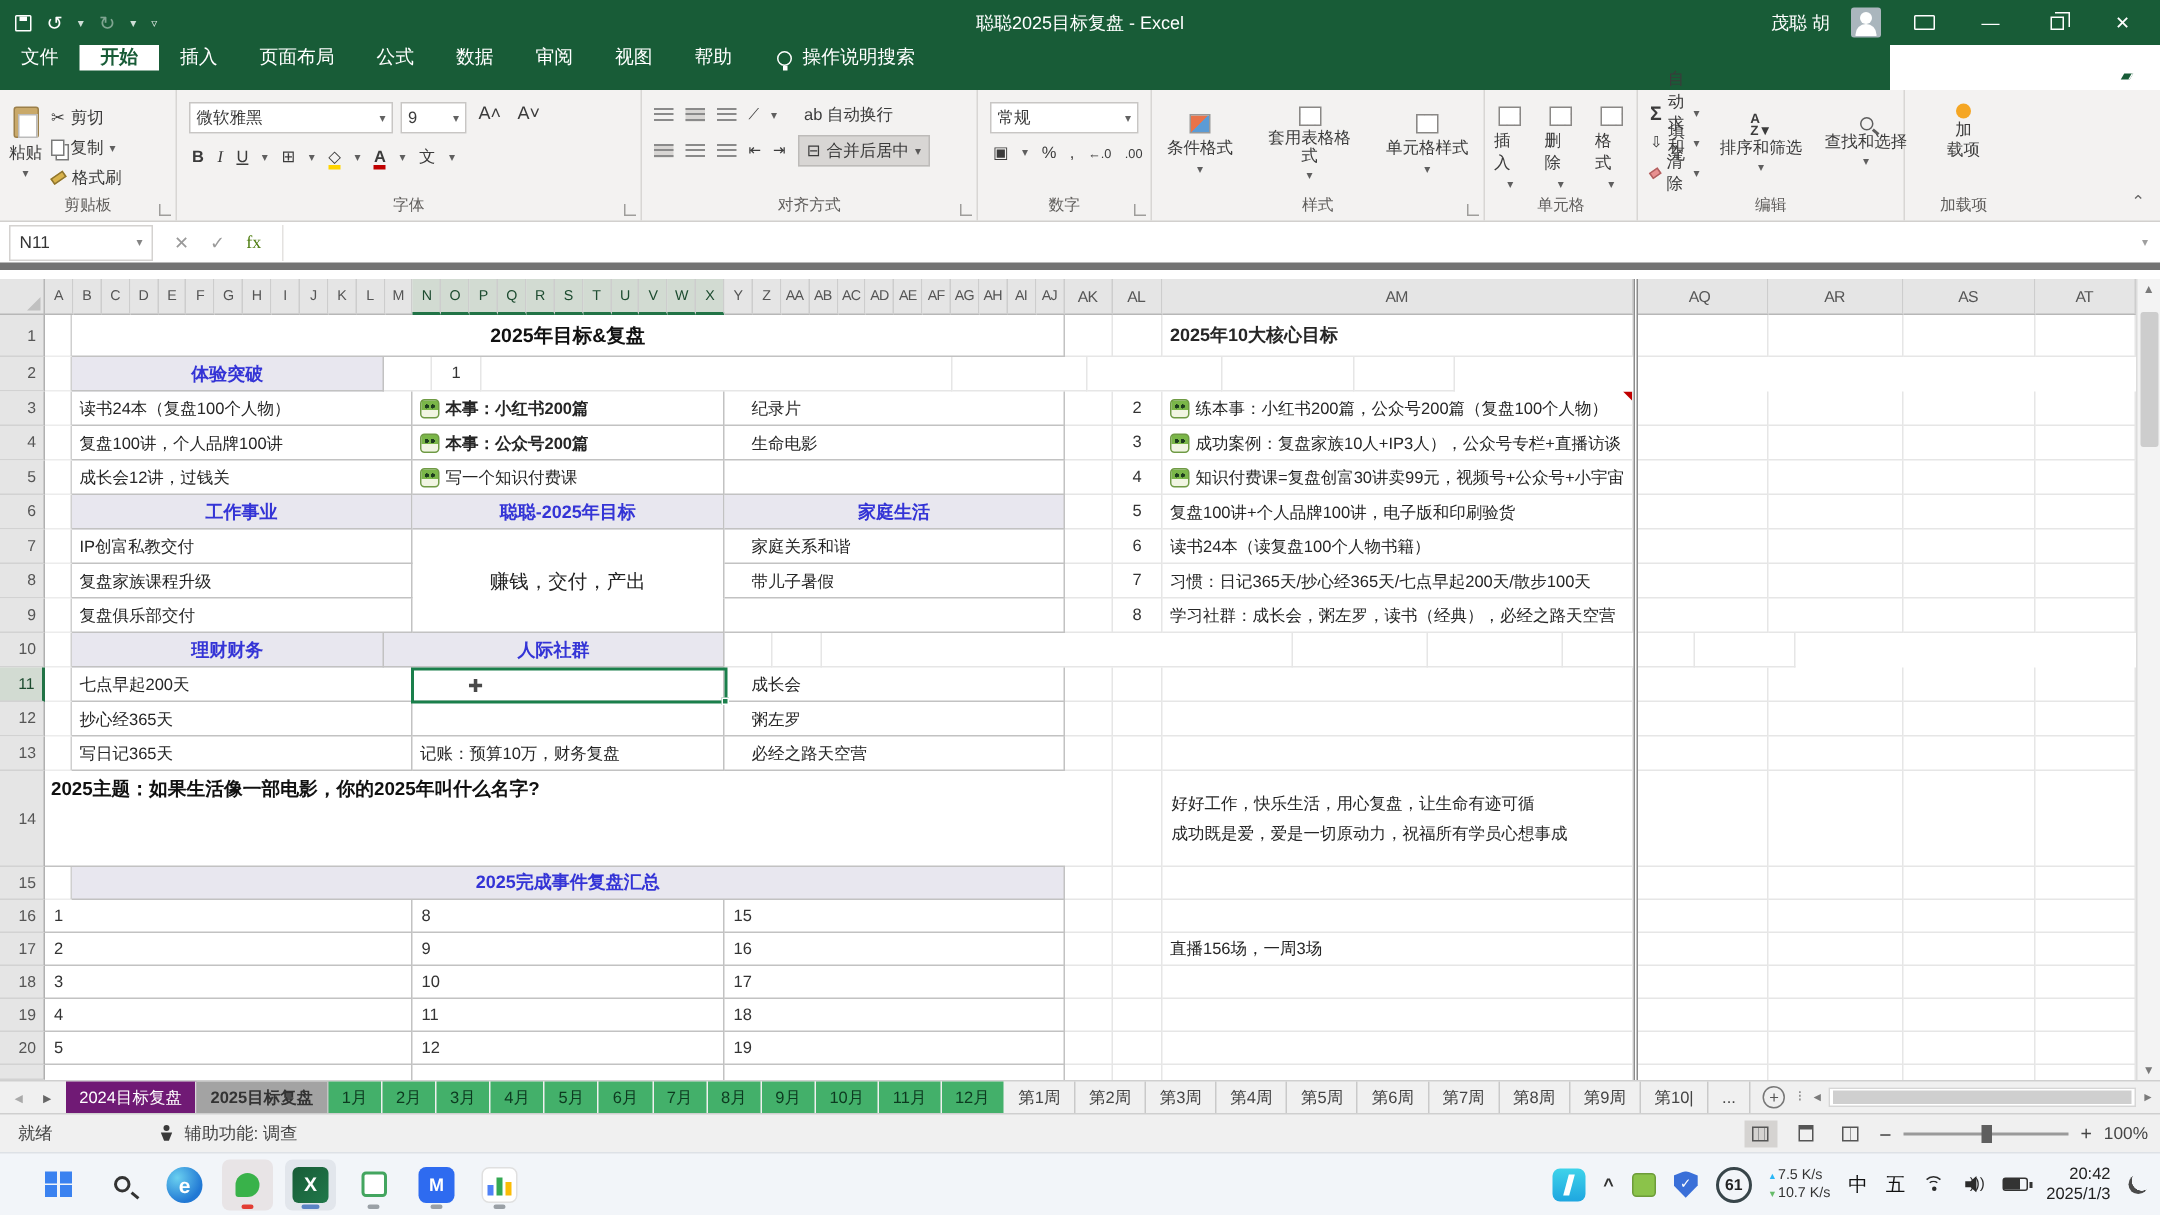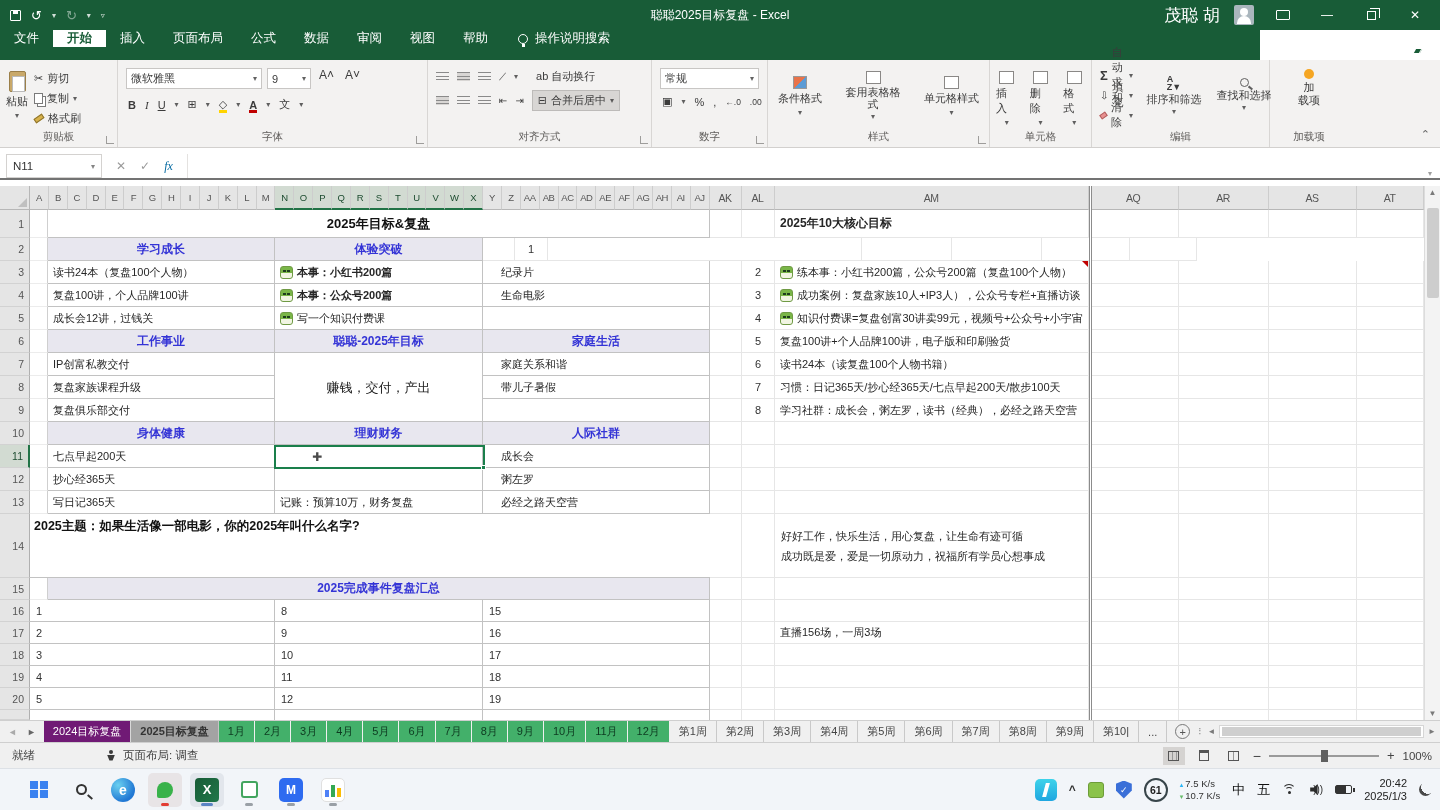--- a/index.html
+++ b/index.html
@@ -7,21 +7,21 @@
 
 #titlebar{position:absolute;left:0;top:0;width:1440px;height:30px;background:#185c37;color:#fff;display:flex;align-items:center}
 .qat{display:flex;align-items:center;gap:10px;padding-left:10px}
 .flop{width:11px;height:11px;border:1.4px solid #fff;border-radius:1px;position:relative}
 .flop:before{content:"";position:absolute;left:2px;top:0;width:5px;height:3px;background:#fff}
 .uglyph{font-size:13px;line-height:1}
 .dim{opacity:.45}
 .caret{font-size:8px;opacity:.8}
 #titlebar .title{position:absolute;left:0;right:0;text-align:center;font-size:12px;pointer-events:none}
 .tb-right{position:absolute;right:0;top:0;height:30px;display:flex;align-items:center;gap:14px;padding-right:10px}
-.uname{font-size:17px}
+.uname{font-size:12px}
 .avatar{width:20px;height:20px;background:#aab6bd;border-radius:2px;position:relative}
 .avatar:before{content:"";position:absolute;left:6px;top:3px;width:8px;height:8px;border-radius:50%;background:#fff}
 .avatar:after{content:"";position:absolute;left:3px;top:11px;width:14px;height:8px;border-radius:7px 7px 0 0;background:#fff}
 .winbtn{width:30px;height:30px;display:flex;align-items:center;justify-content:center;font-size:12px}
 .rest{width:9px;height:9px;border:1.2px solid #fff;position:relative}
 .rest:before{content:"";position:absolute;left:2px;top:-4px;width:9px;height:9px;border:1.2px solid #fff;border-left:none;border-bottom:none}
 .ribopt{width:14px;height:10px;border:1.2px solid #fff;border-radius:1px}
 
 #menubar{position:absolute;left:0;top:30px;width:1260px;height:30px;background:#185c37;display:flex;align-items:flex-start}
 .mtab{color:#fff;font-size:12.5px;display:flex;align-items:center;padding:0 14px}
@@ -51,24 +51,24 @@
 .pressed{background:#d8d6d4;border:1px solid #bdbbb9}
 .gridic{width:15px;height:13px;border:1px solid #8a8886;background:
  linear-gradient(#fff,#fff) , repeating-linear-gradient(90deg,transparent 0 4px,#bbb 4px 5px),repeating-linear-gradient(transparent 0 3.5px,#bbb 3.5px 4.5px);display:inline-block}
 .cf1{background:linear-gradient(135deg,#e8734a 0 50%,#5b9bd5 50% 100%);width:14px;height:13px;border:1px solid #999;display:inline-block}
 .sigma{font-size:13px;font-weight:600}
 .mag{width:9px;height:9px;border:1.6px solid #5f5f5f;border-radius:50%;position:relative;display:inline-block}
 .mag:after{content:"";position:absolute;left:7px;top:8px;width:5px;height:1.8px;background:#5f5f5f;transform:rotate(40deg)}
 .orange-dot{width:10px;height:10px;border-radius:50%;background:#f5a623;display:inline-block}
 .collapse{position:absolute;right:10px;bottom:6px;font-size:11px;color:#666}
 
-#formulabar{position:absolute;left:0;top:148px;width:1440px;height:32px;background:#fff;border-bottom:2px solid #737373;display:flex;align-items:flex-end}
+#formulabar{position:absolute;left:0;top:148px;width:1440px;height:32px;background:#fff;border-bottom:5px solid #737373;display:flex;align-items:center}
 .namebox{width:96px;height:24px;border:1px solid #d4d2d0;margin-left:6px;display:flex;align-items:center;justify-content:space-between;padding:0 6px;font-size:11.5px;color:#333}
 .fbicons{display:flex;align-items:center;gap:14px;padding:0 14px;color:#9a9a9a;font-size:12px;border-right:1px solid #e4e2e0;height:24px}
-.fx{font-style:italic;font-family:"Liberation Serif","DejaVu Serif",serif;color:#0369a1}
+.fx{font-family:"Liberation Serif","DejaVu Serif",serif;color:#4d7c0f}
 .finput{flex:1;height:24px}
 
 #sheet{position:absolute;left:0;top:186px;width:1440px;height:534px;background:#fff}
 #colheads{display:flex;height:24px}
 .corner{width:30px;height:24px;background:#e5e5e5;border-right:1px solid #b7b7b7;border-bottom:1px solid #b7b7b7;position:relative}
 .corner:after{content:"";position:absolute;right:2px;bottom:2px;border-left:9px solid transparent;border-bottom:9px solid #c0c0c0}
 .colh{width:calc(680px/36);height:24px;background:#e5e5e5;border-right:1px solid #cdcdcd;border-bottom:1px solid #b7b7b7;color:#555;font-size:9.5px;display:flex;align-items:center;justify-content:center;letter-spacing:-.5px;overflow:hidden}
 .colh.sel{background:#d2dbd2;border-bottom:2px solid #217346;color:#1d4c30}
 .colh.wide{font-size:10.5px}
 .row{display:flex}
@@ -480,21 +480,20 @@
     <div class="cell wam gl cv bold" style="font-size:12px">2025年10大核心目标</div>
     <div class="cell wq gl"></div>
       <div class="cell wr gl"></div>
       <div class="cell ws gl"></div>
       <div class="cell wt2 gl"></div>
   </div>
 
   <div class="row h23">
     <div class="cell gut">2</div>
     <div class="cell wa"></div>
-    <div class="cell wb1 tb lav hdrblue">学习成长</div>
     <div class="cell wb2 tb lav hdrblue">体验突破</div>
     <div class="cell wak gl"></div>
     <div class="cell wal gl num">1</div>
     <div class="cell wam gl"></div>
     <div class="cell wq gl"></div>
       <div class="cell wr gl"></div>
       <div class="cell ws gl"></div>
       <div class="cell wt2 gl"></div>
   </div>
 
@@ -614,21 +613,20 @@
     <div class="cell wam gl cv">学习社群：成长会，粥左罗，读书（经典），必经之路天空营</div>
     <div class="cell wq gl"></div>
       <div class="cell wr gl"></div>
       <div class="cell ws gl"></div>
       <div class="cell wt2 gl"></div>
   </div>
 
   <div class="row h23">
     <div class="cell gut">10</div>
     <div class="cell wa"></div>
-    <div class="cell wb1 tb lav hdrblue">身体健康</div>
     <div class="cell wb2 tb lav hdrblue">理财财务</div>
     <div class="cell wb3 tb lav hdrblue">人际社群</div>
     <div class="cell wak gl"></div>
     <div class="cell wal gl"></div>
     <div class="cell wam gl"></div>
     <div class="cell wq gl"></div>
       <div class="cell wr gl"></div>
       <div class="cell ws gl"></div>
       <div class="cell wt2 gl"></div>
   </div>
@@ -835,21 +833,21 @@
     <div class="track">
         <div class="hthumb"></div>
       </div>
     <span class="sarrow">►</span>
   </div>
 </div>
 
 <div id="statusbar">
   <span style="padding-left:12px">就绪</span>
   <span class="accic"></span>
-  <span>页面布局: 调查</span>
+  <span>辅助功能: 调查</span>
   <div class="sb-right">
     <span class="viewbtn sel">
         <span class="vb1"></span>
       </span>
     <span class="viewbtn">
         <span class="vb2"></span>
       </span>
     <span class="viewbtn">
         <span class="vb3"></span>
       </span>

